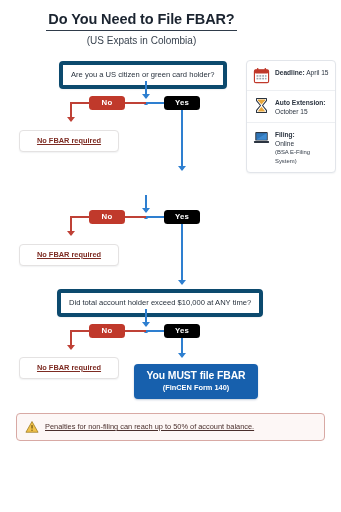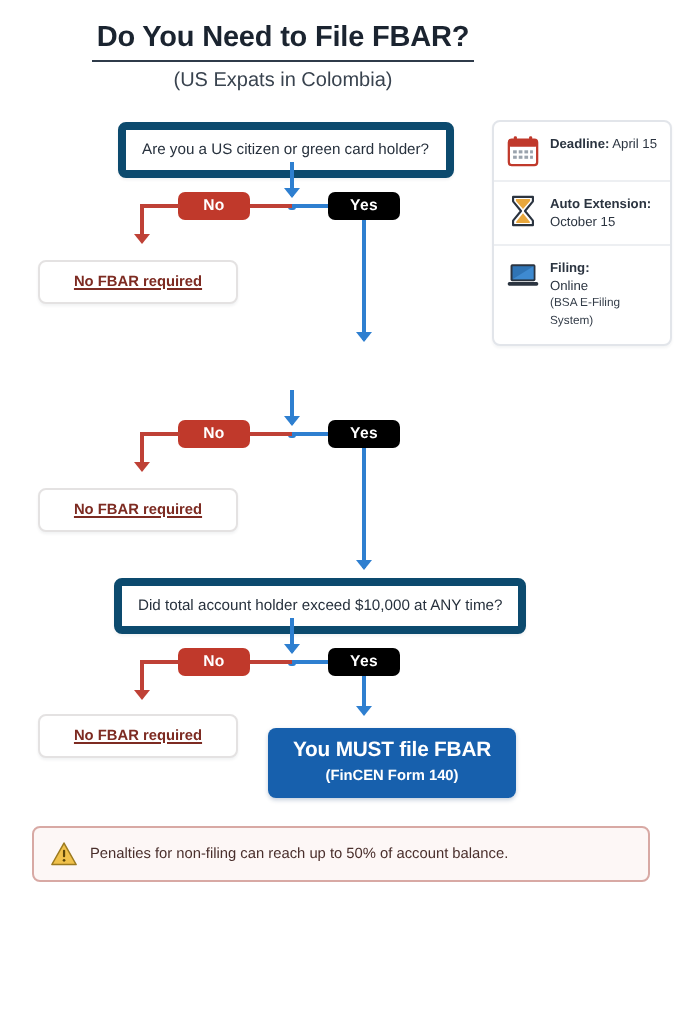--- a/index.html
+++ b/index.html
@@ -181,20 +181,21 @@
     border-radius: 4px;
     padding: 6px 8px;
     display: flex;
     align-items: center;
     gap: 6px;
   }
   .warning-text {
     font-size: 7.4px;
     color: #4a2f2c;
     line-height: 10px;
+    text-decoration: underline;
   }
 </style>
 </head>
 <body>
 
 <div id="page">
 
   <div class="header">
     <div class="title">Do You Need to File FBAR?</div>
     <div class="subtitle">(US Expats in Colombia)</div>

